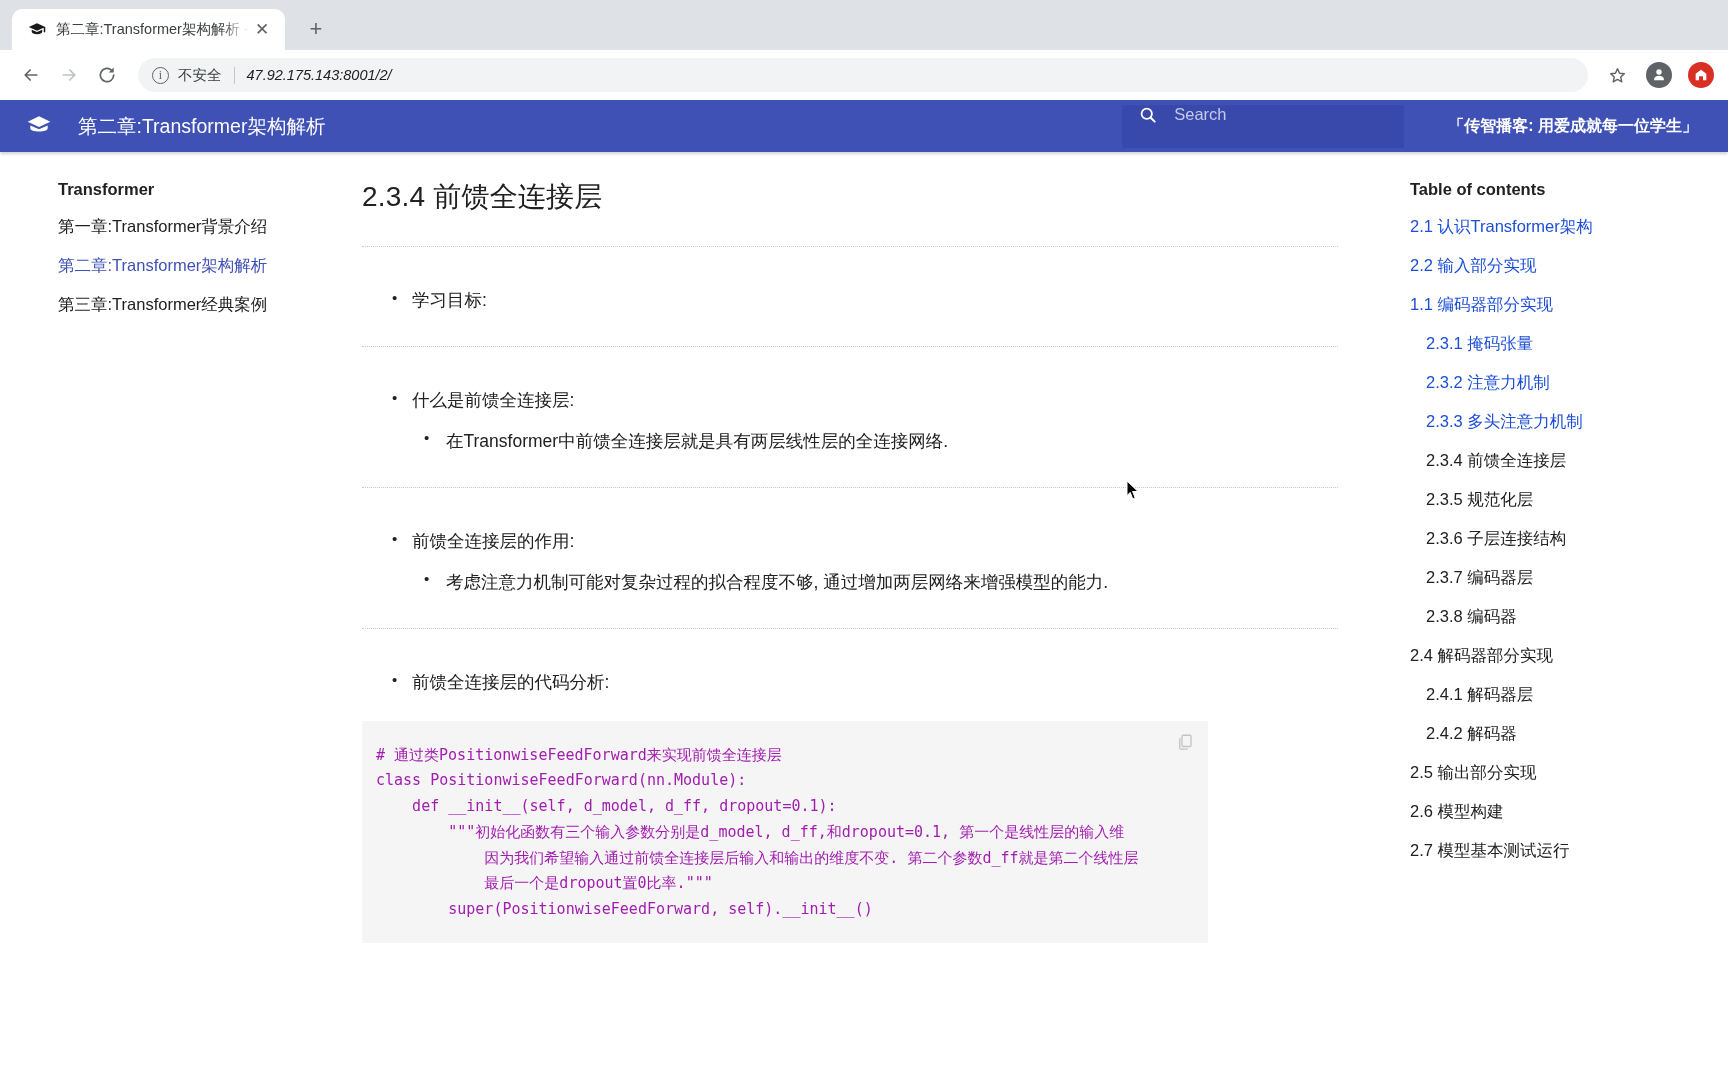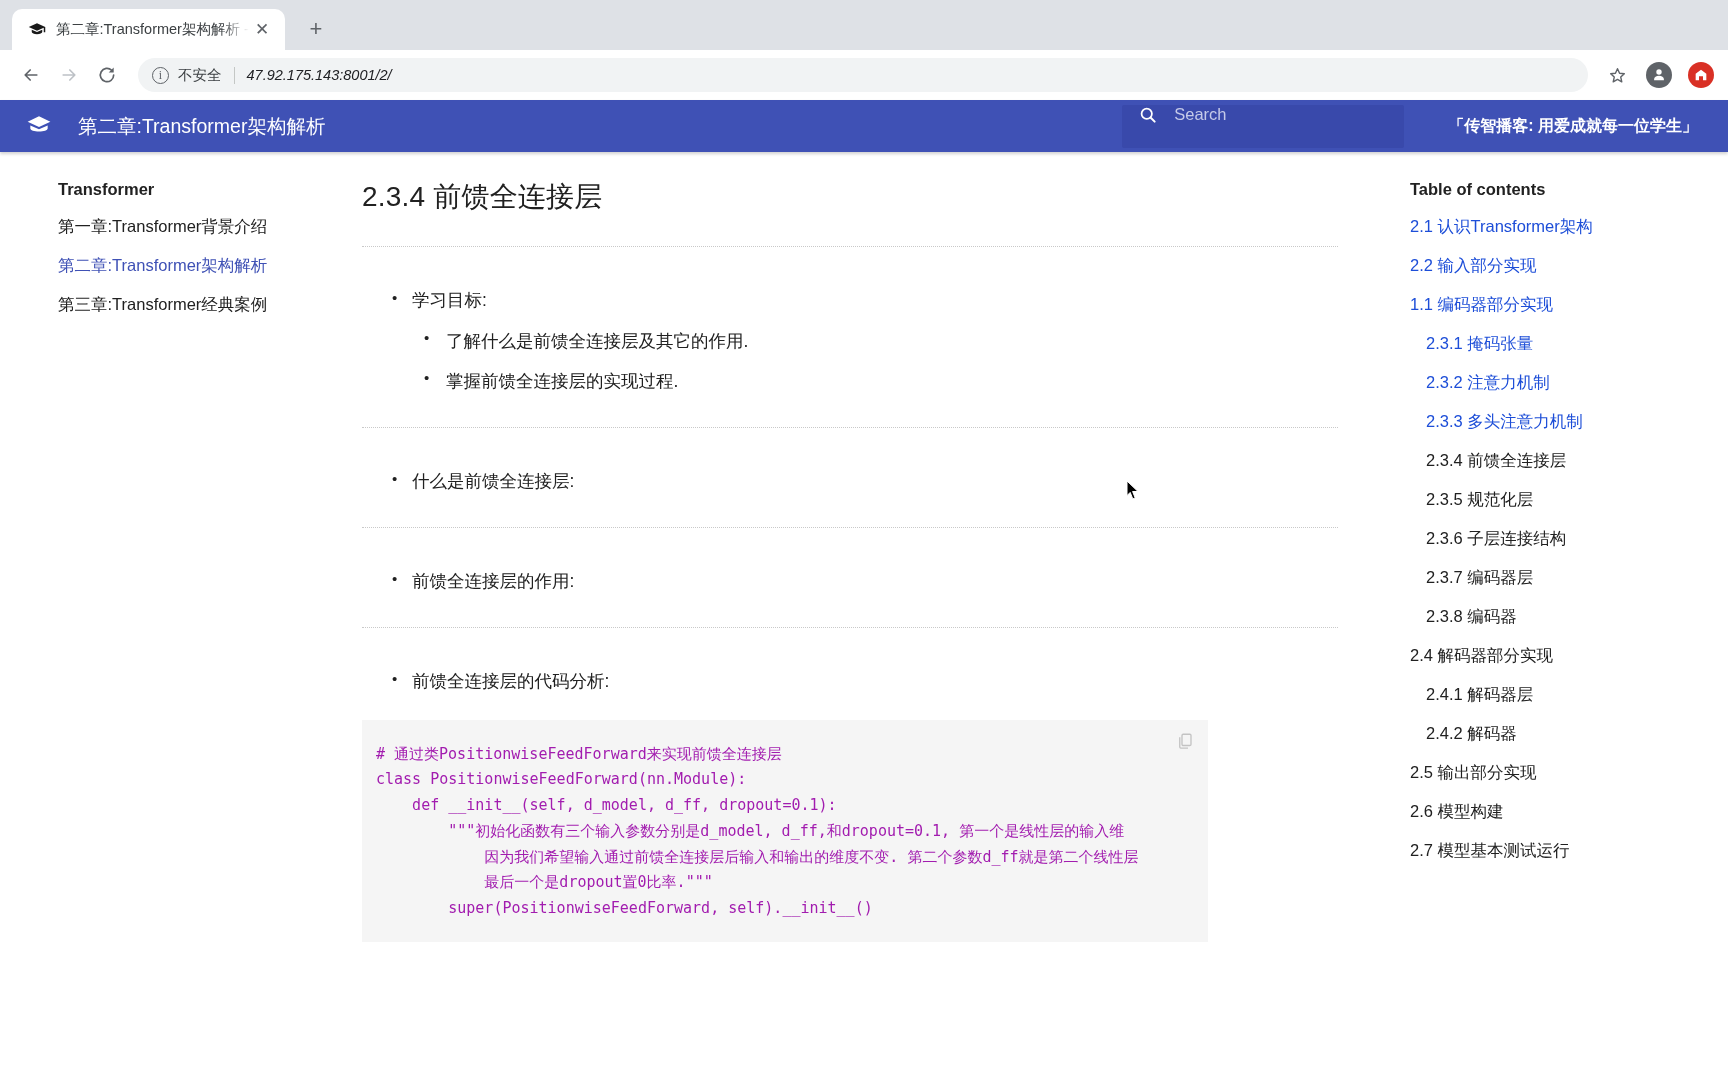--- a/index.html
+++ b/index.html
@@ -355,42 +355,44 @@
       </nav>
 
       <main class="main">
         <h1>2.3.4 前馈全连接层</h1>
         <hr class="hr">
 
         <div class="block">
           <ul class="lvl1">
             <li>
               <span>学习目标:</span>
+            </li>
+          </ul>
+        </div>
+        <hr class="hr">
+
+        <div class="block">
+          <ul class="lvl1">
+            <li>
+              <span>什么是前馈全连接层:</span>
               <ul class="lvl2">
-                <li>了解什么是前馈全连接层及其它的作用.</li>
-                <li>掌握前馈全连接层的实现过程.</li>
+                <li>在Transformer中前馈全连接层就是具有两层线性层的全连接网络.</li>
               </ul>
             </li>
           </ul>
         </div>
         <hr class="hr">
 
         <div class="block">
           <ul class="lvl1">
             <li>
-              <span>什么是前馈全连接层:</span>
-            </li>
-          </ul>
-        </div>
-        <hr class="hr">
-
-        <div class="block">
-          <ul class="lvl1">
-            <li>
               <span>前馈全连接层的作用:</span>
+              <ul class="lvl2">
+                <li>考虑注意力机制可能对复杂过程的拟合程度不够, 通过增加两层网络来增强模型的能力.</li>
+              </ul>
             </li>
           </ul>
         </div>
         <hr class="hr">
 
         <div class="block">
           <ul class="lvl1">
             <li>
               <span>前馈全连接层的代码分析:</span>
             </li>

